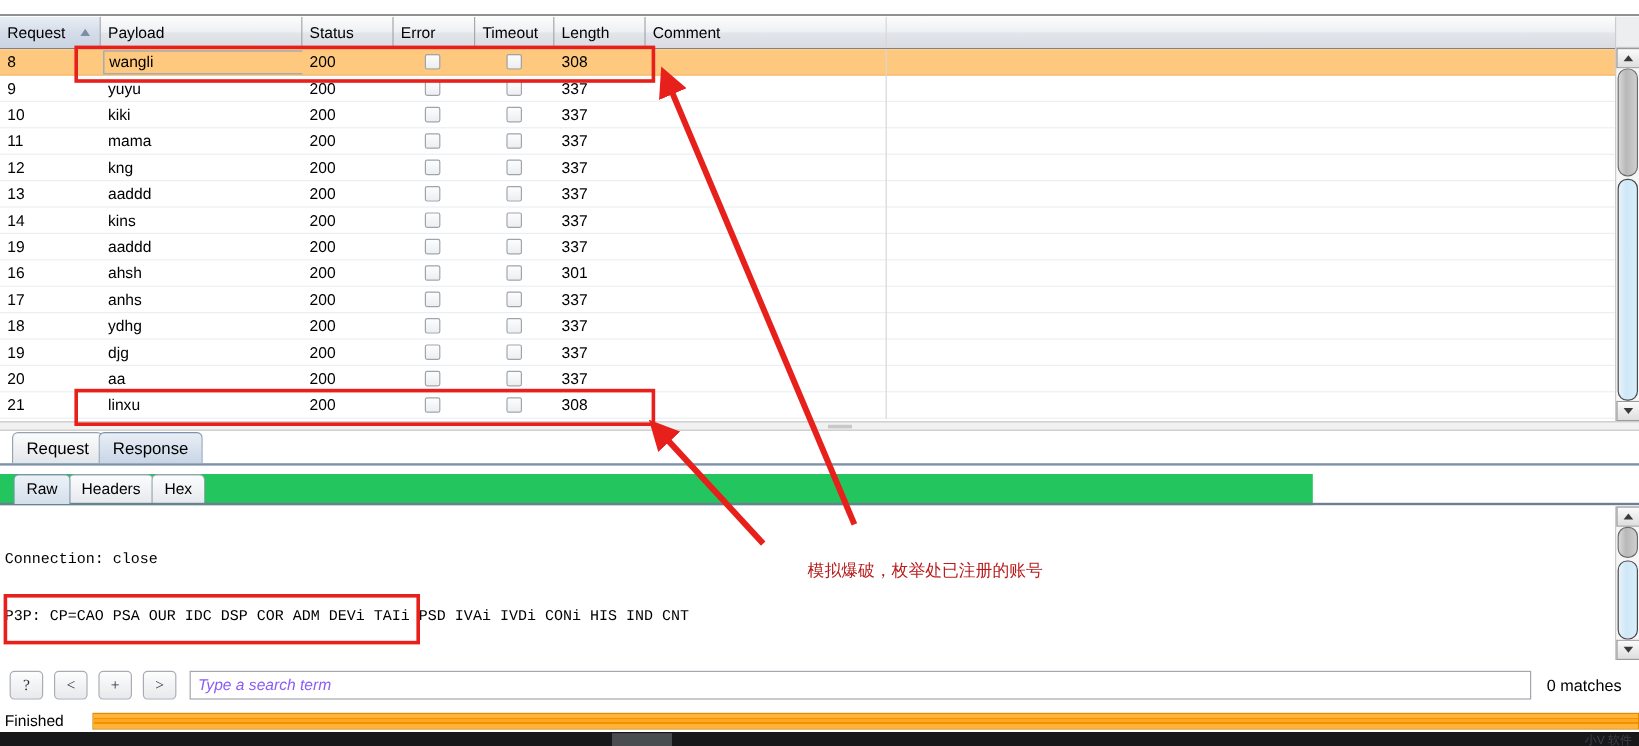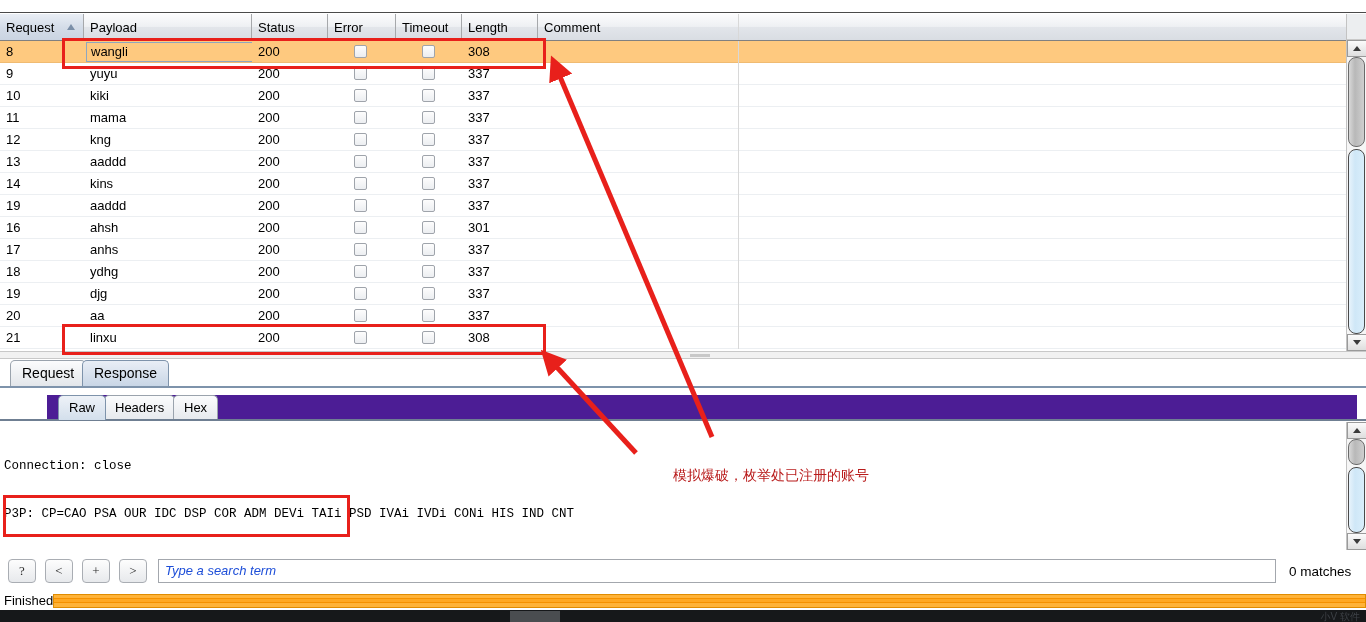--- a/index.html
+++ b/index.html
@@ -174,23 +174,22 @@
     background: linear-gradient(to bottom, #e9eef6, #c9d6e6);
     border-color: #7e93ab;
     z-index: 3;
   }
   .tabline {
     position: absolute; left: 0; top: 386px; width: 1366px; height: 2px;
     background: #7e93ab;
   }
 
   .sub-tabs {
-    position: absolute; left: 0; top: 395px; width: 1310px; height: 26px;
-    background: #4c1d95;
-    margin-left: 47px;
+    position: absolute; left: 0; top: 395px; width: 1094px; height: 26px;
+    background: #22c55e;
   }
   .stab {
     position: absolute; top: 0;
     height: 25px; line-height: 23px;
     padding: 0 10px;
     font-size: 13px; color: #000;
     border: 1px solid #9aa3ad;
     border-bottom: none;
     border-radius: 5px 5px 0 0;
     background: linear-gradient(to bottom, #fbfcfd, #e6e9ed);
@@ -244,21 +243,21 @@
     display: flex; align-items: center; justify-content: center;
     font-family: "Liberation Serif", serif;
   }
   .search-input {
     flex: 0 0 auto;
     width: 1118px; height: 24px;
     border: 1px solid #a3a7ad;
     background: #ffffff;
     font-size: 13px;
     font-style: italic;
-    color: #1d4ed8;
+    color: #8b5cf6;
     line-height: 22px;
     padding-left: 6px;
     margin-left: 2px;
     overflow: hidden;
     white-space: nowrap;
   }
   .matches {
     font-size: 13.5px;
     color: #000;
     margin-left: 13px;
@@ -266,21 +265,21 @@
   }
 
   
   .statusbar {
     position: absolute; left: 0; top: 591px; width: 1366px; height: 19px;
     background: #ffffff;
     display: flex; align-items: center;
   }
   .status-text {
     font-size: 13px; color: #000;
-    padding-left: 4px; padding-right: 0;
+    padding-left: 4px; padding-right: 24px;
     white-space: nowrap;
   }
   .progress {
     flex: 1;
     height: 14px;
     background: repeating-linear-gradient(
       to bottom,
       #ffb338 0px, #ffb338 3px,
       #f59100 3px, #f59100 4px,
       #ffa822 4px, #ffa822 7px,

